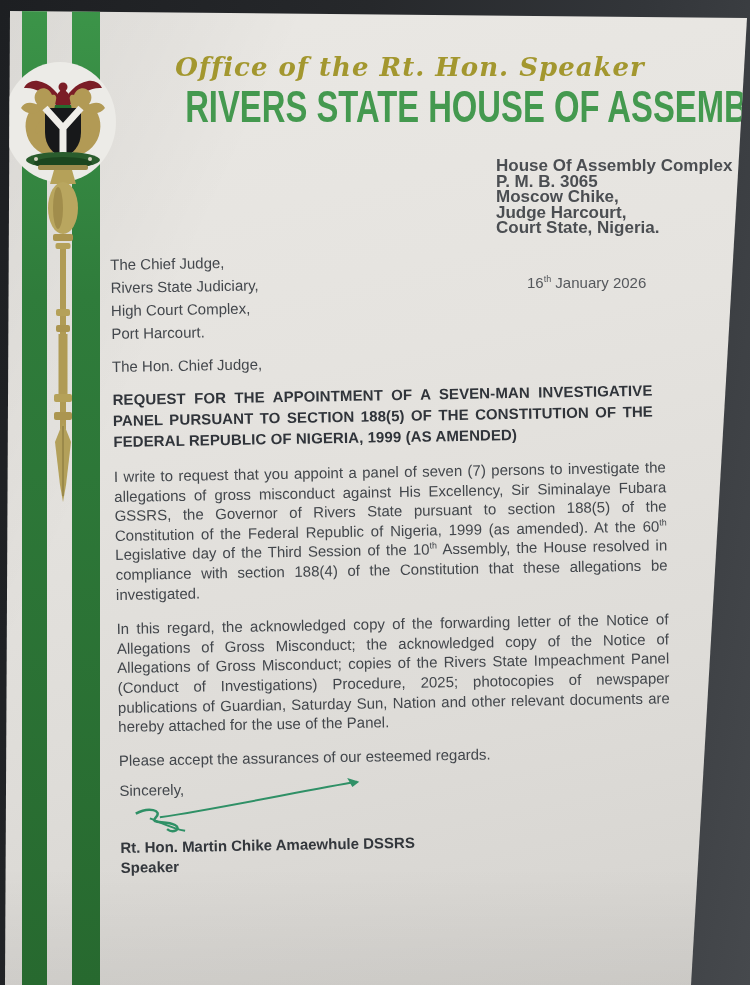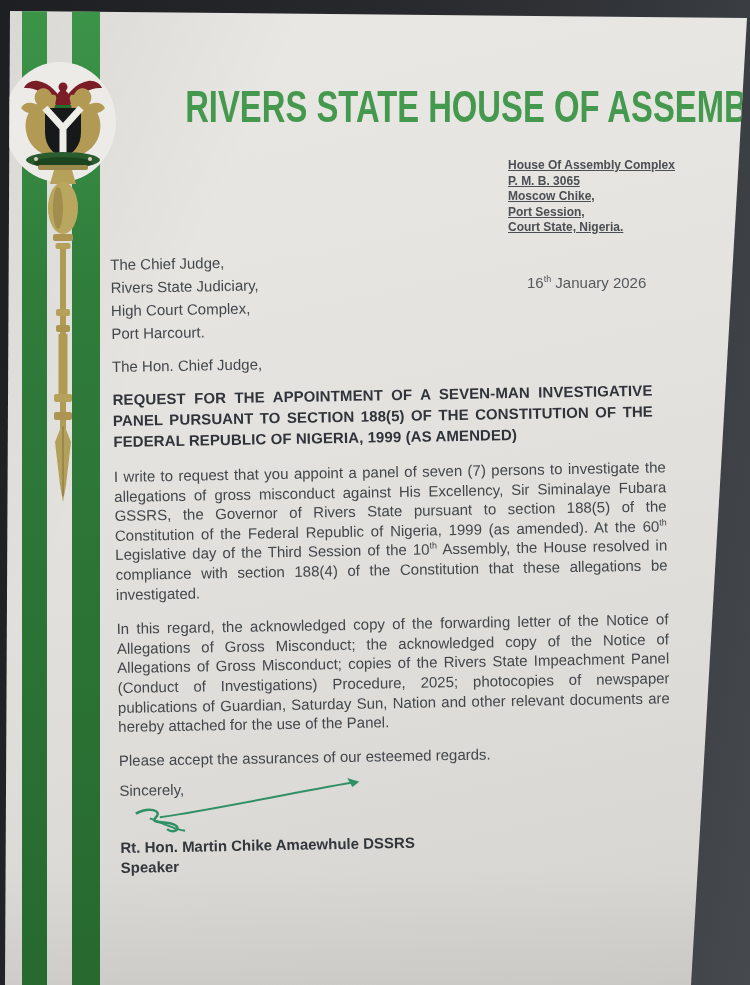--- a/index.html
+++ b/index.html
@@ -15,22 +15,22 @@
   .stripe{position:absolute;top:0;bottom:0;background:linear-gradient(180deg,#3c9549 0%,#2f7c3b 30%,#27692f 100%);}
   .stripe-left{left:22px;width:25px;}
   .stripe-right{left:72px;width:28px;}
   .emblem{position:absolute;left:8px;top:60px;width:110px;height:450px;}
   .office-line{position:absolute;left:110px;top:52px;width:600px;text-align:center;
     font-family:"DejaVu Serif",serif;font-style:italic;font-weight:bold;
     font-size:26px;color:#a3972f;letter-spacing:1px;}
   .org-name{position:absolute;left:110px;top:84px;width:600px;text-align:center;color:#44994f;}
   .org-name span{display:inline-block;font-weight:bold;font-size:41px;letter-spacing:0px;
     transform:scale(0.80,1.06);transform-origin:center;white-space:nowrap;}
-  .address{position:absolute;left:508px;top:158px;font-size:12px;font-weight:bold;
-    color:#4b4e52;line-height:15.5px;text-decoration:underline;}
+  .address{position:absolute;left:496px;top:158px;font-size:17px;font-weight:bold;
+    color:#4b4e52;line-height:15.5px;}
   .date-line{position:absolute;left:527px;top:230px;font-size:15px;color:#55585c;margin-top:44px;}
   sup{font-size:9px;vertical-align:super;line-height:0;}
   .content{position:absolute;left:110px;top:252px;width:552px;color:#43474c;
     font-size:15px;transform:rotate(-1deg);transform-origin:60px 0;}
   .recipient div{line-height:23px;}
   .salutation{margin-top:12px;line-height:19px;}
   .subject{margin-top:13px;width:540px;font-weight:bold;color:#30343a;
     font-size:15px;line-height:21px;text-align:justify;letter-spacing:0.1px;}
   .para{margin-top:15px;line-height:19.6px;text-align:justify;}
   .closing{margin-top:14px;line-height:19px;}
@@ -94,29 +94,30 @@
         <rect x="48" y="249" width="14" height="7" rx="2" fill="#b5a159"></rect>
         <rect x="48" y="265" width="14" height="7" rx="2" fill="#ab9550"></rect>
         <rect x="50.5" y="274" width="9" height="60" fill="#b09b55"></rect>
         <rect x="46" y="334" width="18" height="8" rx="2" fill="#b5a159"></rect>
         <rect x="46" y="352" width="18" height="8" rx="2" fill="#ab9550"></rect>
         <path d="M55,362 L63,382 L58,425 L55,442 L52,425 L47,382 Z" fill="#b3a05a"></path>
         <path d="M55,366 L55,436" stroke="#8a7a40" stroke-width="1.2"></path>
       </g>
     </svg>
 
+    <div class="office-line">Office of the Rt. Hon. Speaker</div>
     <div class="org-name">
       <span>RIVERS STATE HOUSE OF ASSEMBLY</span>
     </div>
 
     <div class="address">
       <div>House Of Assembly Complex</div>
       <div>P. M. B. 3065</div>
       <div>Moscow Chike,</div>
-      <div>Port Session,</div>
+      <div>Judge Harcourt,</div>
       <div>Court State, Nigeria.</div>
     </div>
     <div class="date-line"><span>16</span><sup>th</sup><span> January 2026</span></div>
 
     <div class="content">
       <div class="recipient">
         <div>The Chief Judge,</div>
         <div>Rivers State Judiciary,</div>
         <div>High Court Complex,</div>
         <div>Port Harcourt.</div>

